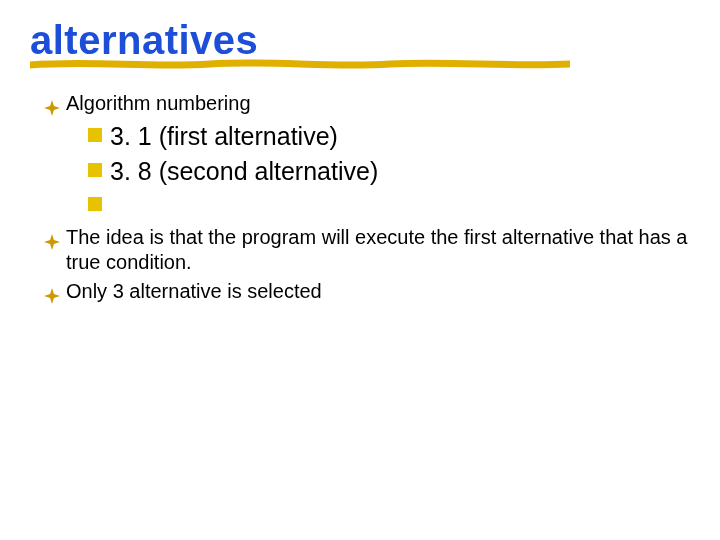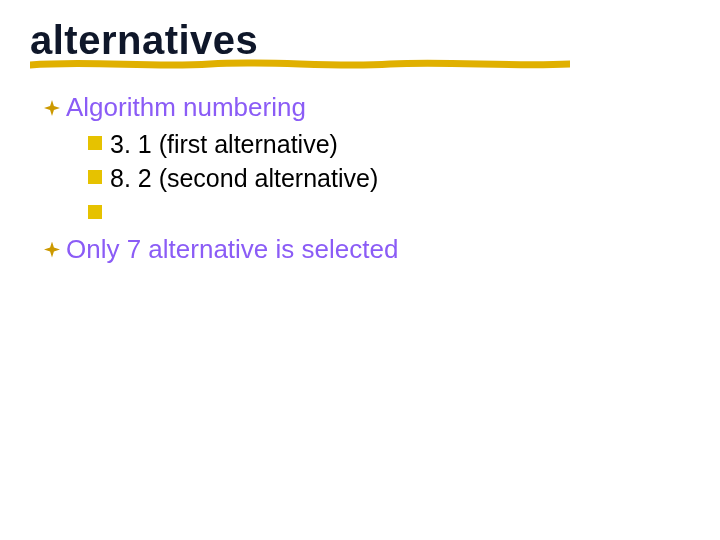--- a/index.html
+++ b/index.html
@@ -2,21 +2,21 @@
 <html><head>
 <meta charset="utf-8">
 <style>
   * { margin: 0; padding: 0; box-sizing: border-box; }
   html, body { width: 720px; height: 540px; background: #fff; font-family: Verdana, Geneva, sans-serif; overflow: hidden; }
   .slide { position: relative; width: 720px; height: 540px; padding: 18px 30px 30px 30px; }
   .title-wrap { position: relative; display: inline-block; }
   .title {
     font-weight: 900;
     font-size: 40px;
-    color: #0f172a;
+    color: #1d4ed8;
     letter-spacing: 0.5px;
     font-family: Arial, Helvetica, sans-serif;
     position: relative;
     z-index: 2;
   }
   .underline {
     position: absolute;
     left: 0;
     bottom: -6px;
     height: 10px;
@@ -31,21 +31,21 @@
     background: #d9a400;
     position: relative;
   }
   .lvl1 .bullet::before,
   .lvl1 .bullet::after {
     content: ""; position: absolute; background: #fff;
   }
   .lvl1 .bullet::before {  top:0; left:0; right:0; height:0; }
   
   .lvl1 .bullet { clip-path: polygon(50% 0%, 62% 38%, 100% 50%, 62% 62%, 50% 100%, 38% 62%, 0% 50%, 38% 38%); background:#cc9900; }
-  .lvl1 .text { font-size: 26px; color: #8b5cf6; line-height: 1.25; }
+  .lvl1 .text { font-size: 20px; color: #000000; line-height: 1.25; }
   .sub { margin: 2px 0 14px 44px; text-align: right; }
   .lvl2 { display: flex; align-items: flex-start; margin-bottom: 2px; }
   .lvl2 .sq {
     width: 14px; height: 14px; flex: 0 0 14px; margin-top: 8px; margin-right: 8px;
     background: #e6c200;
   }
   .lvl2 .text { font-size: 25px; color: #000; line-height: 1.3; }
   .block2 { margin-top: 6px; }
 </style>
 </head>
@@ -69,28 +69,32 @@
       <div class="text">Algorithm numbering</div>
     </div>
 
     <div class="sub">
       <div class="lvl2">
         <div class="sq"></div>
         <div class="text">3. 1  (first alternative)</div>
       </div>
       <div class="lvl2">
         <div class="sq"></div>
-        <div class="text">8. 2  (second alternative)</div>
+        <div class="text">3. 8  (second alternative)</div>
       </div>
       <div class="lvl2">
         <div class="sq"></div>
       </div>
     </div>
 
     <div class="block2">
       <div class="lvl1">
         <div class="bullet"></div>
-        <div class="text">Only 7 alternative is selected</div>
+        <div class="text">The idea is that the program will execute the first alternative that has a true condition.</div>
+      </div>
+      <div class="lvl1">
+        <div class="bullet"></div>
+        <div class="text">Only 3 alternative is selected</div>
       </div>
     </div>
 
   </div>
 </div>
 
 </body></html>

